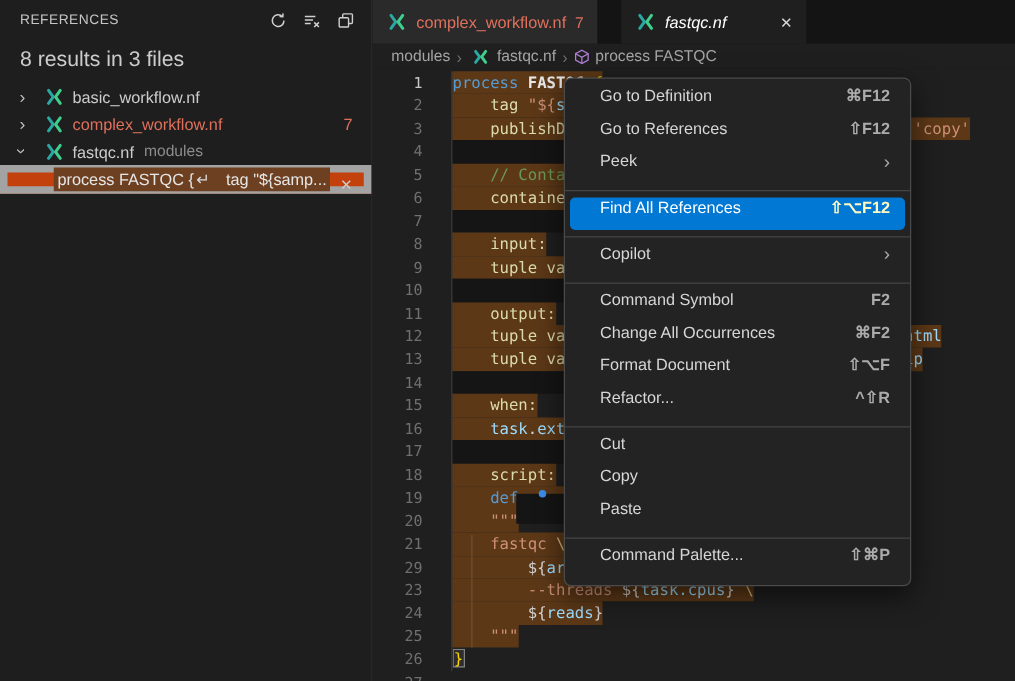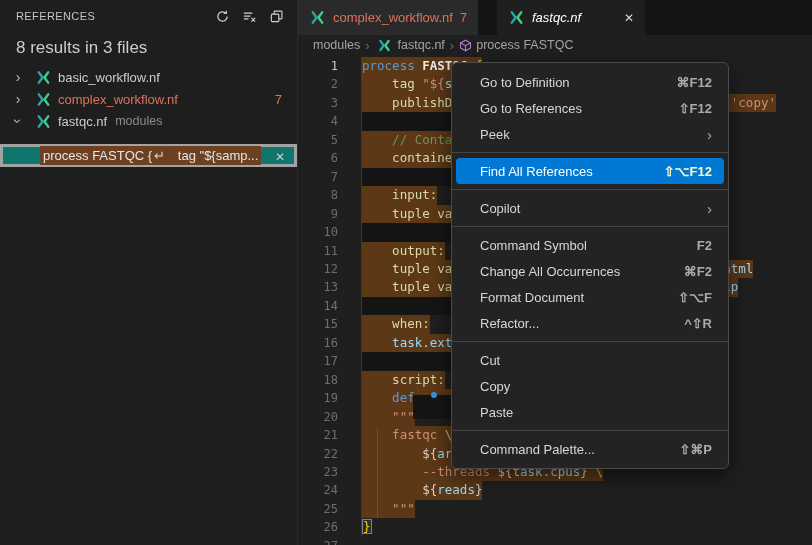--- a/index.html
+++ b/index.html
@@ -20,22 +20,22 @@
   .icon-btn svg { display:block; }
   .sb-summary { padding:6px 16px 8px 16px; font-size:17px; color:#cccccc; }
   .tree-row { height:22px; display:flex; align-items:center; font-size:13px; color:#cccccc;
     padding-left:9px; cursor:pointer; }
   .twisty { width:18px; font-size:14px; color:#c0c0c0; display:inline-block; text-align:center; }
   .twisty.open { transform:rotate(90deg); }
   .nf-ico { width:17px; height:15px; margin:0 6px 0 8px; flex:none; }
   .file-desc { color:#8c8c8c; font-size:12.5px; margin-left:8px; }
   .badge { margin-left:auto; margin-right:15px; font-size:13px; }
   .file-orange { color:#e0705c; }
-  .result-row { height:23px; margin-top:12px; display:flex; align-items:center;
-    background:#0f766e; border:3px solid #a3a3a3; padding-left:37px; position:relative;
+  .result-row { height:23px; margin-top:0; display:flex; align-items:center;
+    background:#c2410c; border:6px solid #a3a3a3; padding-left:37px; position:relative;
     font-size:13px; color:#e6e6e6; cursor:pointer; }
   .result-hl { background:#6d4022; padding:2px 3px; white-space:pre; }
   .ret { color:#d8d8d8; padding:0 2px; }
   .result-close { position:absolute; right:9px; top:3px; font-size:12px; color:#cccccc; cursor:pointer; }
   
   .main { position:absolute; left:298px; top:0; width:514px; height:545px;
     display:flex; flex-direction:column; }
   .tabbar { height:35px; background:#141414; display:flex; flex:none; }
   .tab { display:flex; align-items:center; padding:0 11px; font-size:13px; cursor:pointer; }
   .tab1 { width:180px; background:#2a2a2b; color:#e0705c; }
@@ -71,21 +71,21 @@
   .br  { color:#ffd700; background:#2d2d2d; box-shadow:inset 0 0 0 1px #828282; padding:0 1px; }
   .guide { position:absolute; width:1px; background:rgba(255,255,255,.12); z-index:3; }
   .artifact { position:absolute; left:115px; top:340px; width:42px; height:24px;
     background:#151515; z-index:2; }
   .artifact:after { content:''; position:absolute; left:50%; top:-3px; margin-left:-3px;
     width:6px; height:6px; border-radius:50%; background:#3b8eea; }
   
   .ctx-menu { position:absolute; left:451px; top:62px; width:278px; z-index:20;
     background:#232323; border:1px solid #4a4a4a; border-radius:6px;
     padding:6px 4px; box-shadow:0 8px 22px rgba(0,0,0,.55); font-size:13px; }
-  .mi { height:26px; display:flex; align-items:center; padding:0 12px 0 24px;
+  .mi { height:26px; display:flex; align-items:flex-start; padding:0 12px 0 24px;
     color:#d6d6d6; border-radius:4px; cursor:pointer; }
   .mi .sc { margin-left:auto; color:#ababab; font-size:13px;font-weight:bold; }
   .mi .sub { margin-left:auto; color:#ababab; font-size:15px; }
   .mi.sel { background:#0078d4; color:#ffffff; }
   .mi.sel .sc { color:#fef9c3; }
   .msep { height:1px; background:#454545; margin:5px -4px; }
 </style>
 </head>
 <body>
 
@@ -271,21 +271,21 @@
         </div>
         <div class="cl">
           <span class="ln">20</span>
           <span class="lc"><span class="hb"><span class="wh">    </span><span class="str">"""</span></span></span>
         </div>
         <div class="cl">
           <span class="ln">21</span>
           <span class="lc"><span class="hb"><span class="str">    fastqc </span><span class="esc">\</span></span></span>
         </div>
         <div class="cl">
-          <span class="ln">22</span>
+          <span class="ln">29</span>
           <span class="lc"><span class="hb"><span class="str">        </span><span class="wh">${</span><span class="vb">args</span><span class="wh">}</span><span class="str"> </span><span class="esc">\</span></span></span>
         </div>
         <div class="cl">
           <span class="ln">23</span>
           <span class="lc"><span class="hb"><span class="str">        --threads </span><span class="wh">${</span><span class="vb">task.cpus</span><span class="wh">}</span><span class="str"> </span><span class="esc">\</span></span></span>
         </div>
         <div class="cl">
           <span class="ln">24</span>
           <span class="lc"><span class="hb"><span class="str">        </span><span class="wh">${</span><span class="vb">reads</span><span class="wh">}</span></span></span>
         </div>

